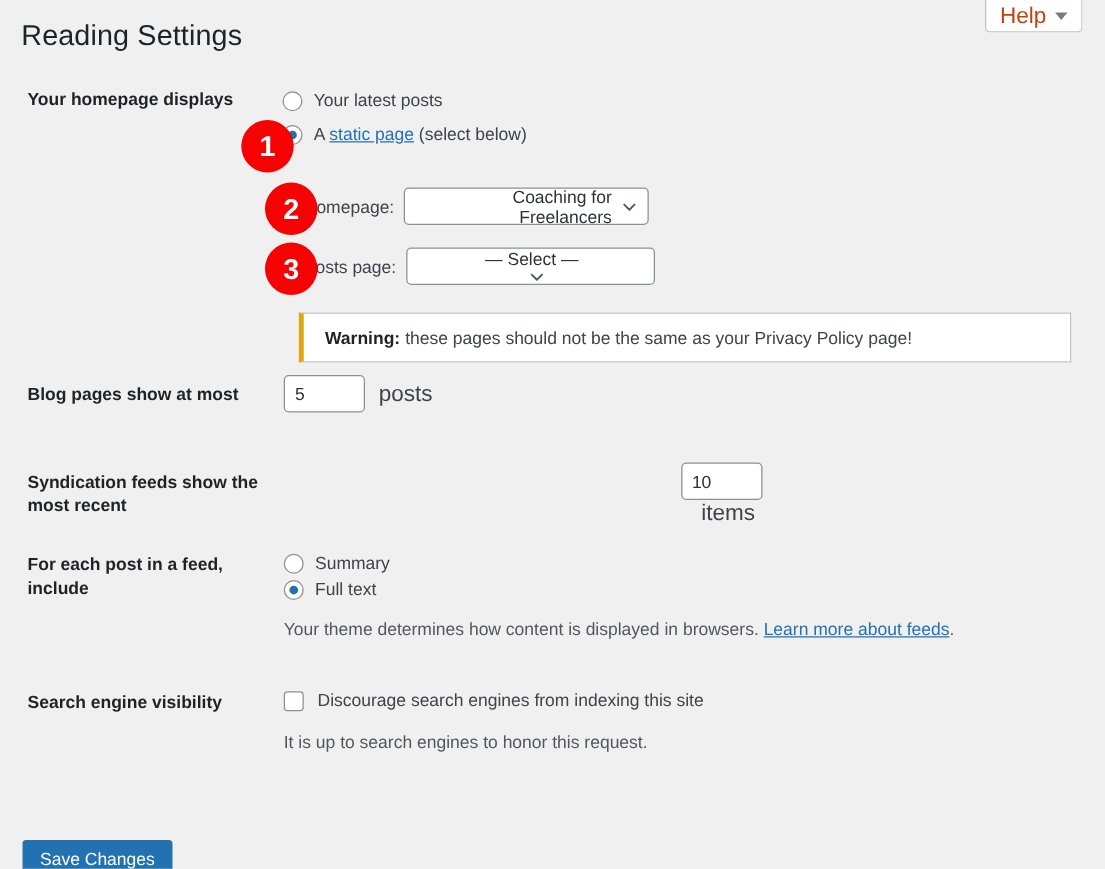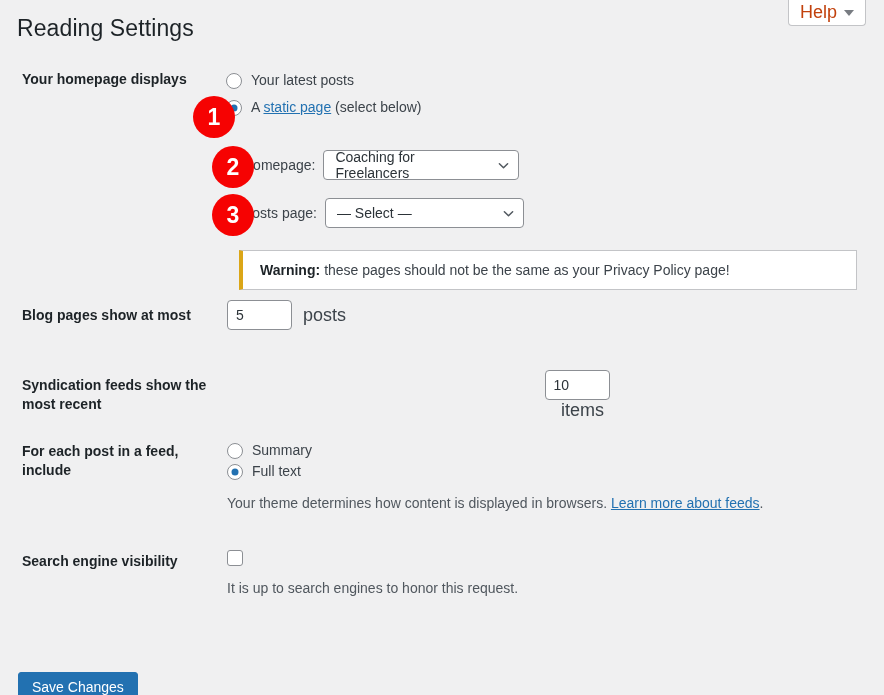--- a/index.html
+++ b/index.html
@@ -265,33 +265,33 @@
         <span class="choice-text">Your latest posts</span>
       </div>
 
       <div class="choice">
         <span class="radio checked"></span>
         <span class="choice-text"><span>A </span><a class="wp-link">static page</a><span> (select below)</span></span>
       </div>
 
       <div class="select-row" style="left:17px; top:80px;">
         <span class="select-label">Homepage:</span>
-        <div class="select-box" style="width:196px;">
+        <div class="select-box" style="width:196px;text-align:right;">
           <span>Coaching for Freelancers</span>
           <span class="chevron">
             <svg viewBox="0 0 12 12" width="11" height="11">
                 <path d="M1.5 4 L6 8.5 L10.5 4" fill="none" stroke="#50575e" stroke-width="1.6" stroke-linecap="round" stroke-linejoin="round"></path>
               </svg>
           </span>
         </div>
       </div>
 
       <div class="select-row" style="left:17px; top:128px;">
         <span class="select-label">Posts page:</span>
-        <div class="select-box" style="width:199px;">
+        <div class="select-box" style="width:199px;flex-direction:column;">
           <span>— Select —</span>
           <span class="chevron">
             <svg viewBox="0 0 12 12" width="11" height="11">
                 <path d="M1.5 4 L6 8.5 L10.5 4" fill="none" stroke="#50575e" stroke-width="1.6" stroke-linecap="round" stroke-linejoin="round"></path>
               </svg>
           </span>
         </div>
       </div>
 
     </div>
@@ -332,20 +332,21 @@
       </div>
       <div class="helper-text"><span>Your theme determines how content is displayed in browsers. </span><a class="wp-link">Learn more about feeds</a><span>.</span></div>
     </div>
   </div>
 
   <div class="row" style="min-height:70px;">
     <div class="row-label" style="padding-top:2px;">Search engine visibility</div>
     <div class="row-field" style="padding-left:1px;">
       <div class="choice" style="margin-bottom:0;">
         <span class="checkbox"></span>
+        <span class="choice-text">Discourage search engines from indexing this site</span>
       </div>
       <div class="helper-text" style="margin-top:12px;">It is up to search engines to honor this request.</div>
     </div>
   </div>
 
 </div>
 
 <div id="warning-notice">
   <b>Warning:</b>
     <span> these pages should not be the same as your Privacy Policy page!</span>

